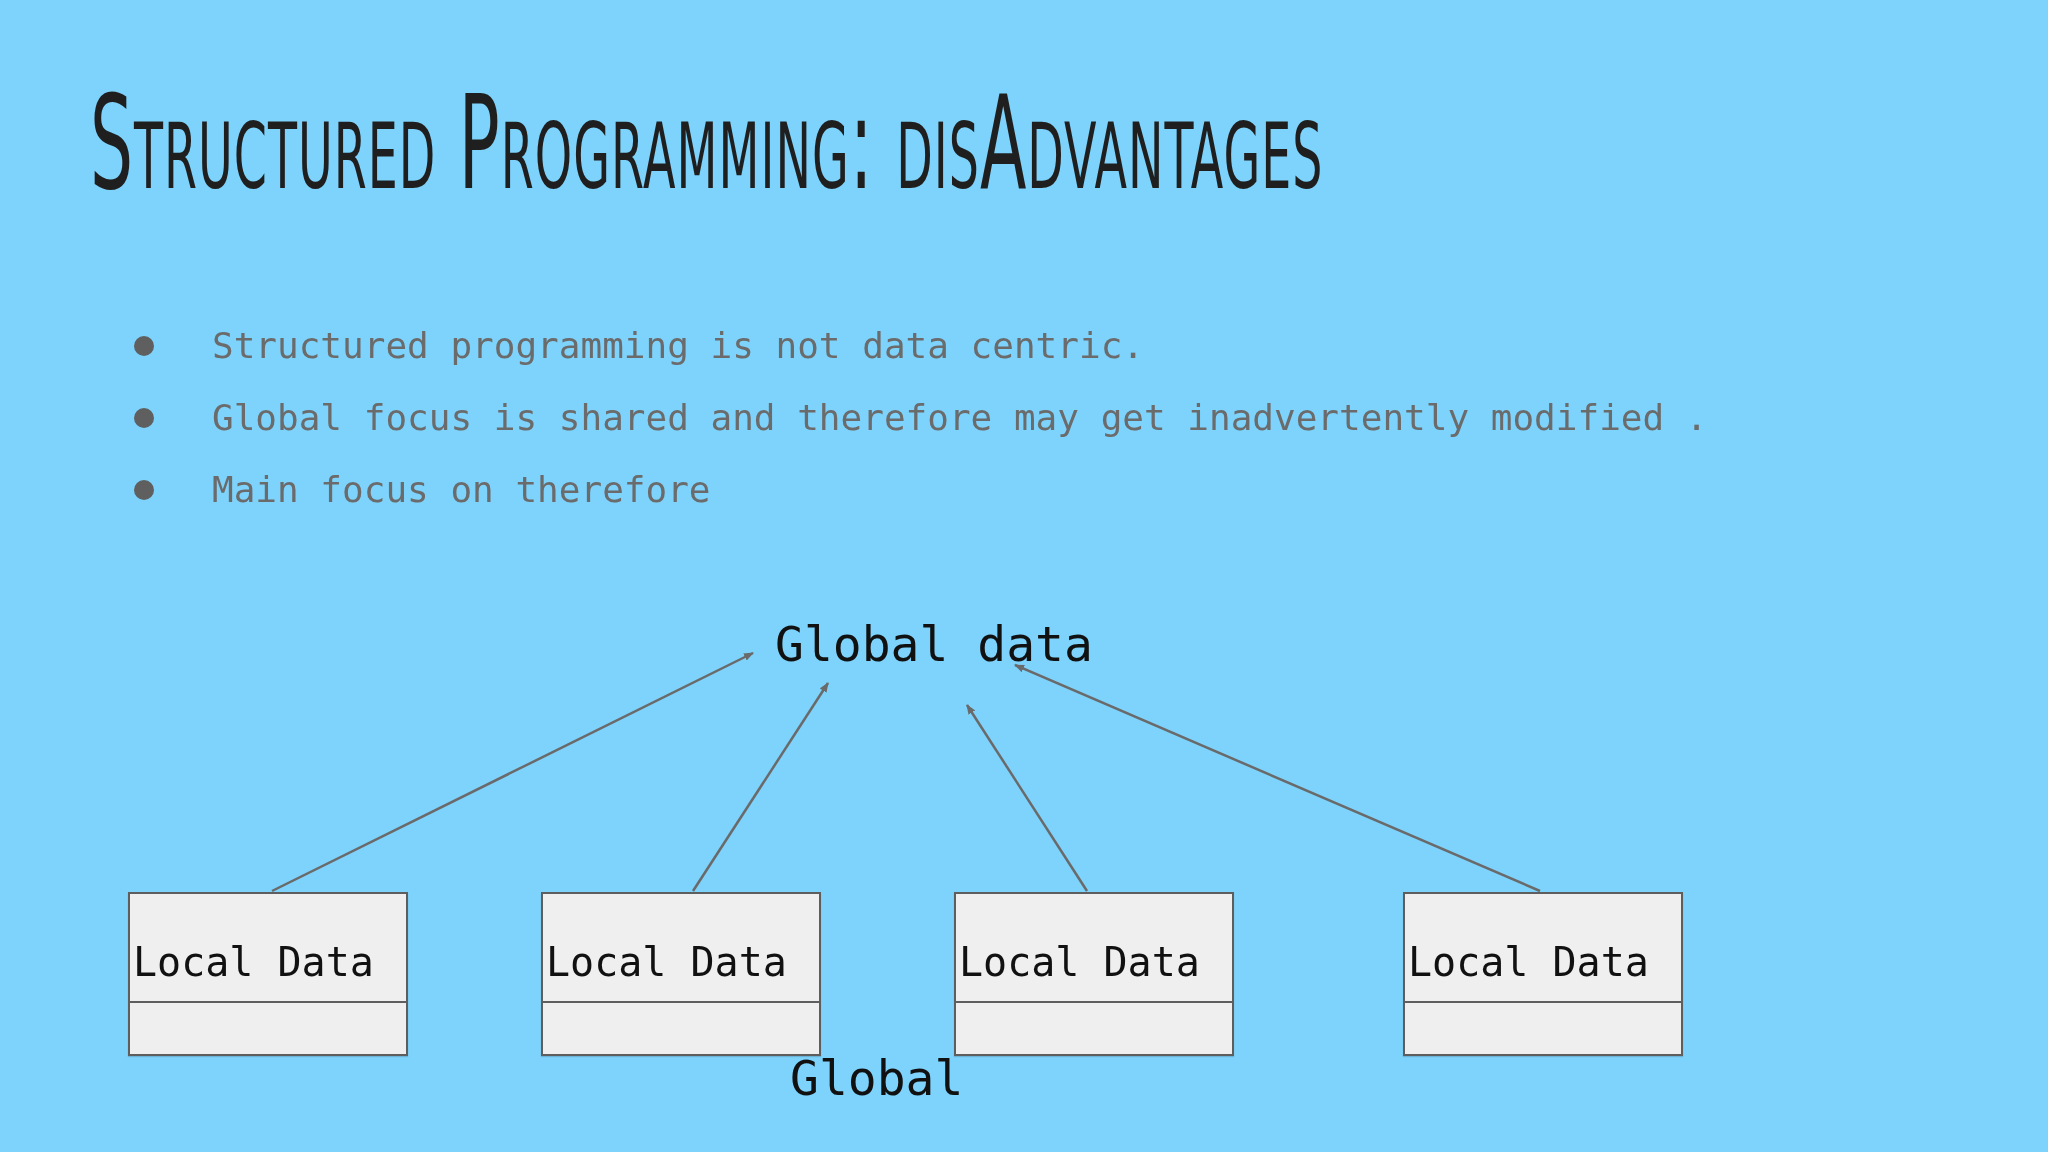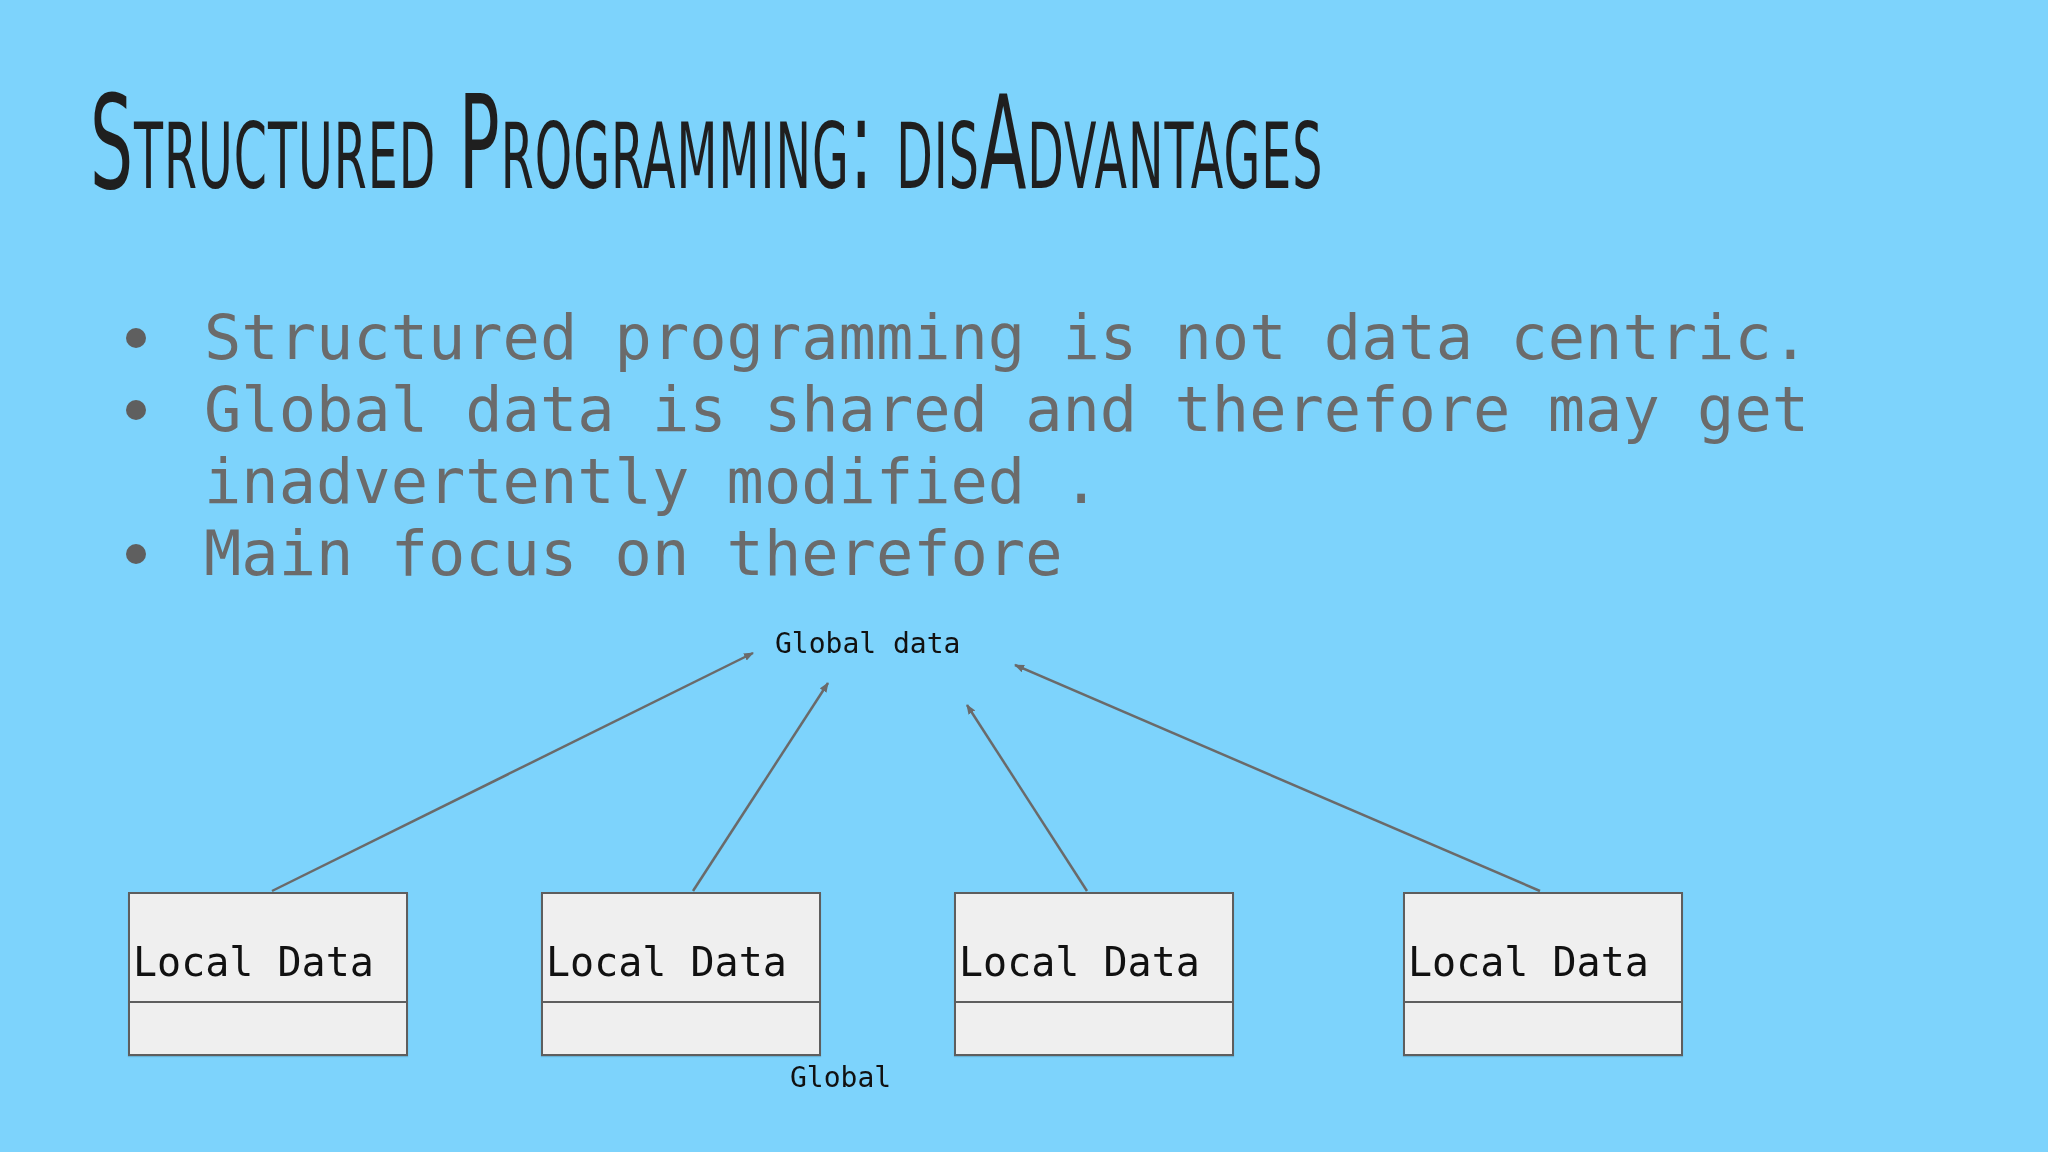--- a/index.html
+++ b/index.html
@@ -31,23 +31,23 @@
     letter-spacing:1px;
     color:var(--title-color);
     white-space:nowrap;
     transform:scale(0.97,1.85);
     transform-origin:left top;
   }
 
   
   .bullets{
     position:absolute;left:110px;top:294px;width:1846px;
-    margin:8px;padding:0;list-style:none;
+    margin:16px;padding:0;list-style:none;
     font-family:"DejaVu Sans Mono","Liberation Mono",monospace;
-    font-size:62px;line-height:72px;
+    font-size:36px;line-height:72px;
     color:var(--bullet-text);
     letter-spacing:0;
   }
   .bullets li{
     position:relative;
     padding-left:86px;
     max-width:1760px;
   }
   .bullets li::before{
     content:"";
@@ -57,21 +57,21 @@
   }
 
   
   .diagram{position:absolute;left:0;top:0;width:2048px;height:1152px;}
   .arrow-layer{position:absolute;left:0;top:0;}
 
   .diagram-label{
     position:absolute;
     margin:0;
     font-family:"DejaVu Sans Mono","Liberation Mono",monospace;
-    font-size:28px;line-height:44px;
+    font-size:48px;line-height:44px;
     color:var(--diagram-text);
     white-space:nowrap;
   }
   .global-label{left:775px;top:622px;}
   .modules-label{left:790px;top:1056px;}
 
   .module-box{
     position:absolute;top:892px;
     width:280px;height:164px;
     background:var(--box-fill);
@@ -96,21 +96,21 @@
 </style>
 </head>
 <body>
 
 <div class="slide">
 
   <h1 class="slide-title">Structured Programming: disAdvantages</h1>
 
   <ul class="bullets">
     <li>Structured programming is not data centric.</li>
-    <li>Global data is shared and therefore may get inadvertently modified .</li>
+    <li>Global focus is shared and therefore may get inadvertently modified .</li>
     <li>Main focus on therefore</li>
   </ul>
 
   <div class="diagram">
 
     <svg class="arrow-layer" width="2048" height="1152" viewBox="0 0 2048 1152">
       <defs>
         <marker id="ah" markerWidth="12" markerHeight="10" refX="9" refY="4" orient="auto" markerUnits="userSpaceOnUse">
           <path d="M0,0 L10,4 L0,8 z" fill="#6a6a6a"></path>
         </marker>

